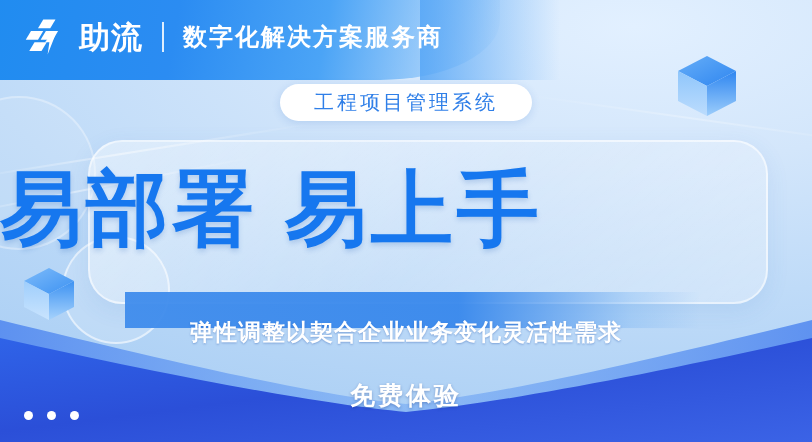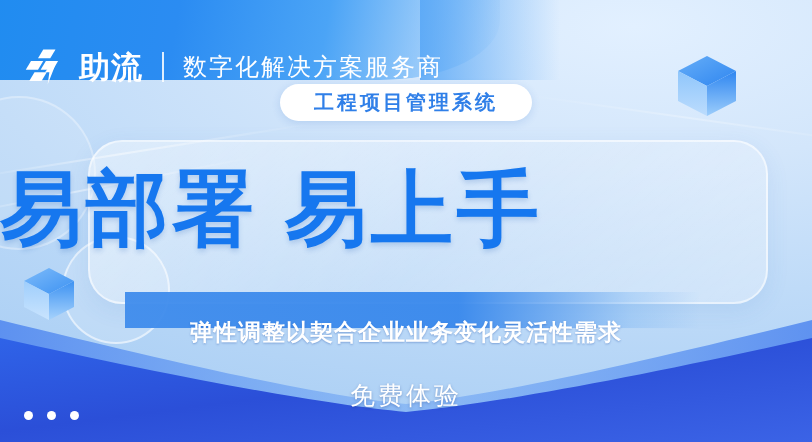--- a/index.html
+++ b/index.html
@@ -62,21 +62,20 @@
 
   #header-row {
     position: absolute;
     left: 24px;
     top: 12px;
     height: 50px;
     display: flex;
     align-items: center;
     gap: 13px;
     z-index: 6;
-    margin-top: 30px;
   }
   #logo-mark {
     width: 42px; height: 42px;
     display: block;
   }
   #logo-word {
     color: #ffffff;
     font-size: 31px;
     font-weight: bold;
     letter-spacing: 1px;
@@ -85,42 +84,42 @@
   }
   #header-divider {
     width: 2px;
     height: 30px;
     background: rgba(255,255,255,0.85);
     margin: 0 6px;
   }
   #header-tagline {
     color: #ffffff;
     font-size: 24px;
-    font-weight: normal;
+    font-weight: bold;
     letter-spacing: 2px;
     line-height: 1;
     white-space: nowrap;
   }
 
   
   #badge {
     position: absolute;
     left: 50%;
     transform: translateX(-50%);
     top: 84px;
     padding: 7px 34px;
     background: #ffffff;
     border-radius: 999px;
     box-shadow: 0 2px 8px rgba(40,100,190,0.16);
     z-index: 6;
   }
   #badge-text {
     color: #2f7fe8;
     font-size: 20px;
-    font-weight: bold;
+    font-weight: normal;
     letter-spacing: 3px;
     white-space: nowrap;
     line-height: 1.15;
   }
 
   
   #glass-panel {
     position: absolute;
     left: 88px;
     top: 140px;
@@ -188,21 +187,21 @@
 
   
   #cta {
     position: absolute;
     left: 0; right: 0;
     bottom: 34px;
     text-align: center;
     z-index: 7;
     color: #ffffff;
     font-size: 25px;
-    font-weight: normal;
+    font-weight: bold;
     letter-spacing: 3px;
     line-height: 1;
     white-space: nowrap;
     text-shadow: 0 1px 3px rgba(10,40,120,0.35);
   }
 
   
   #dots {
     position: absolute;
     left: 24px;

